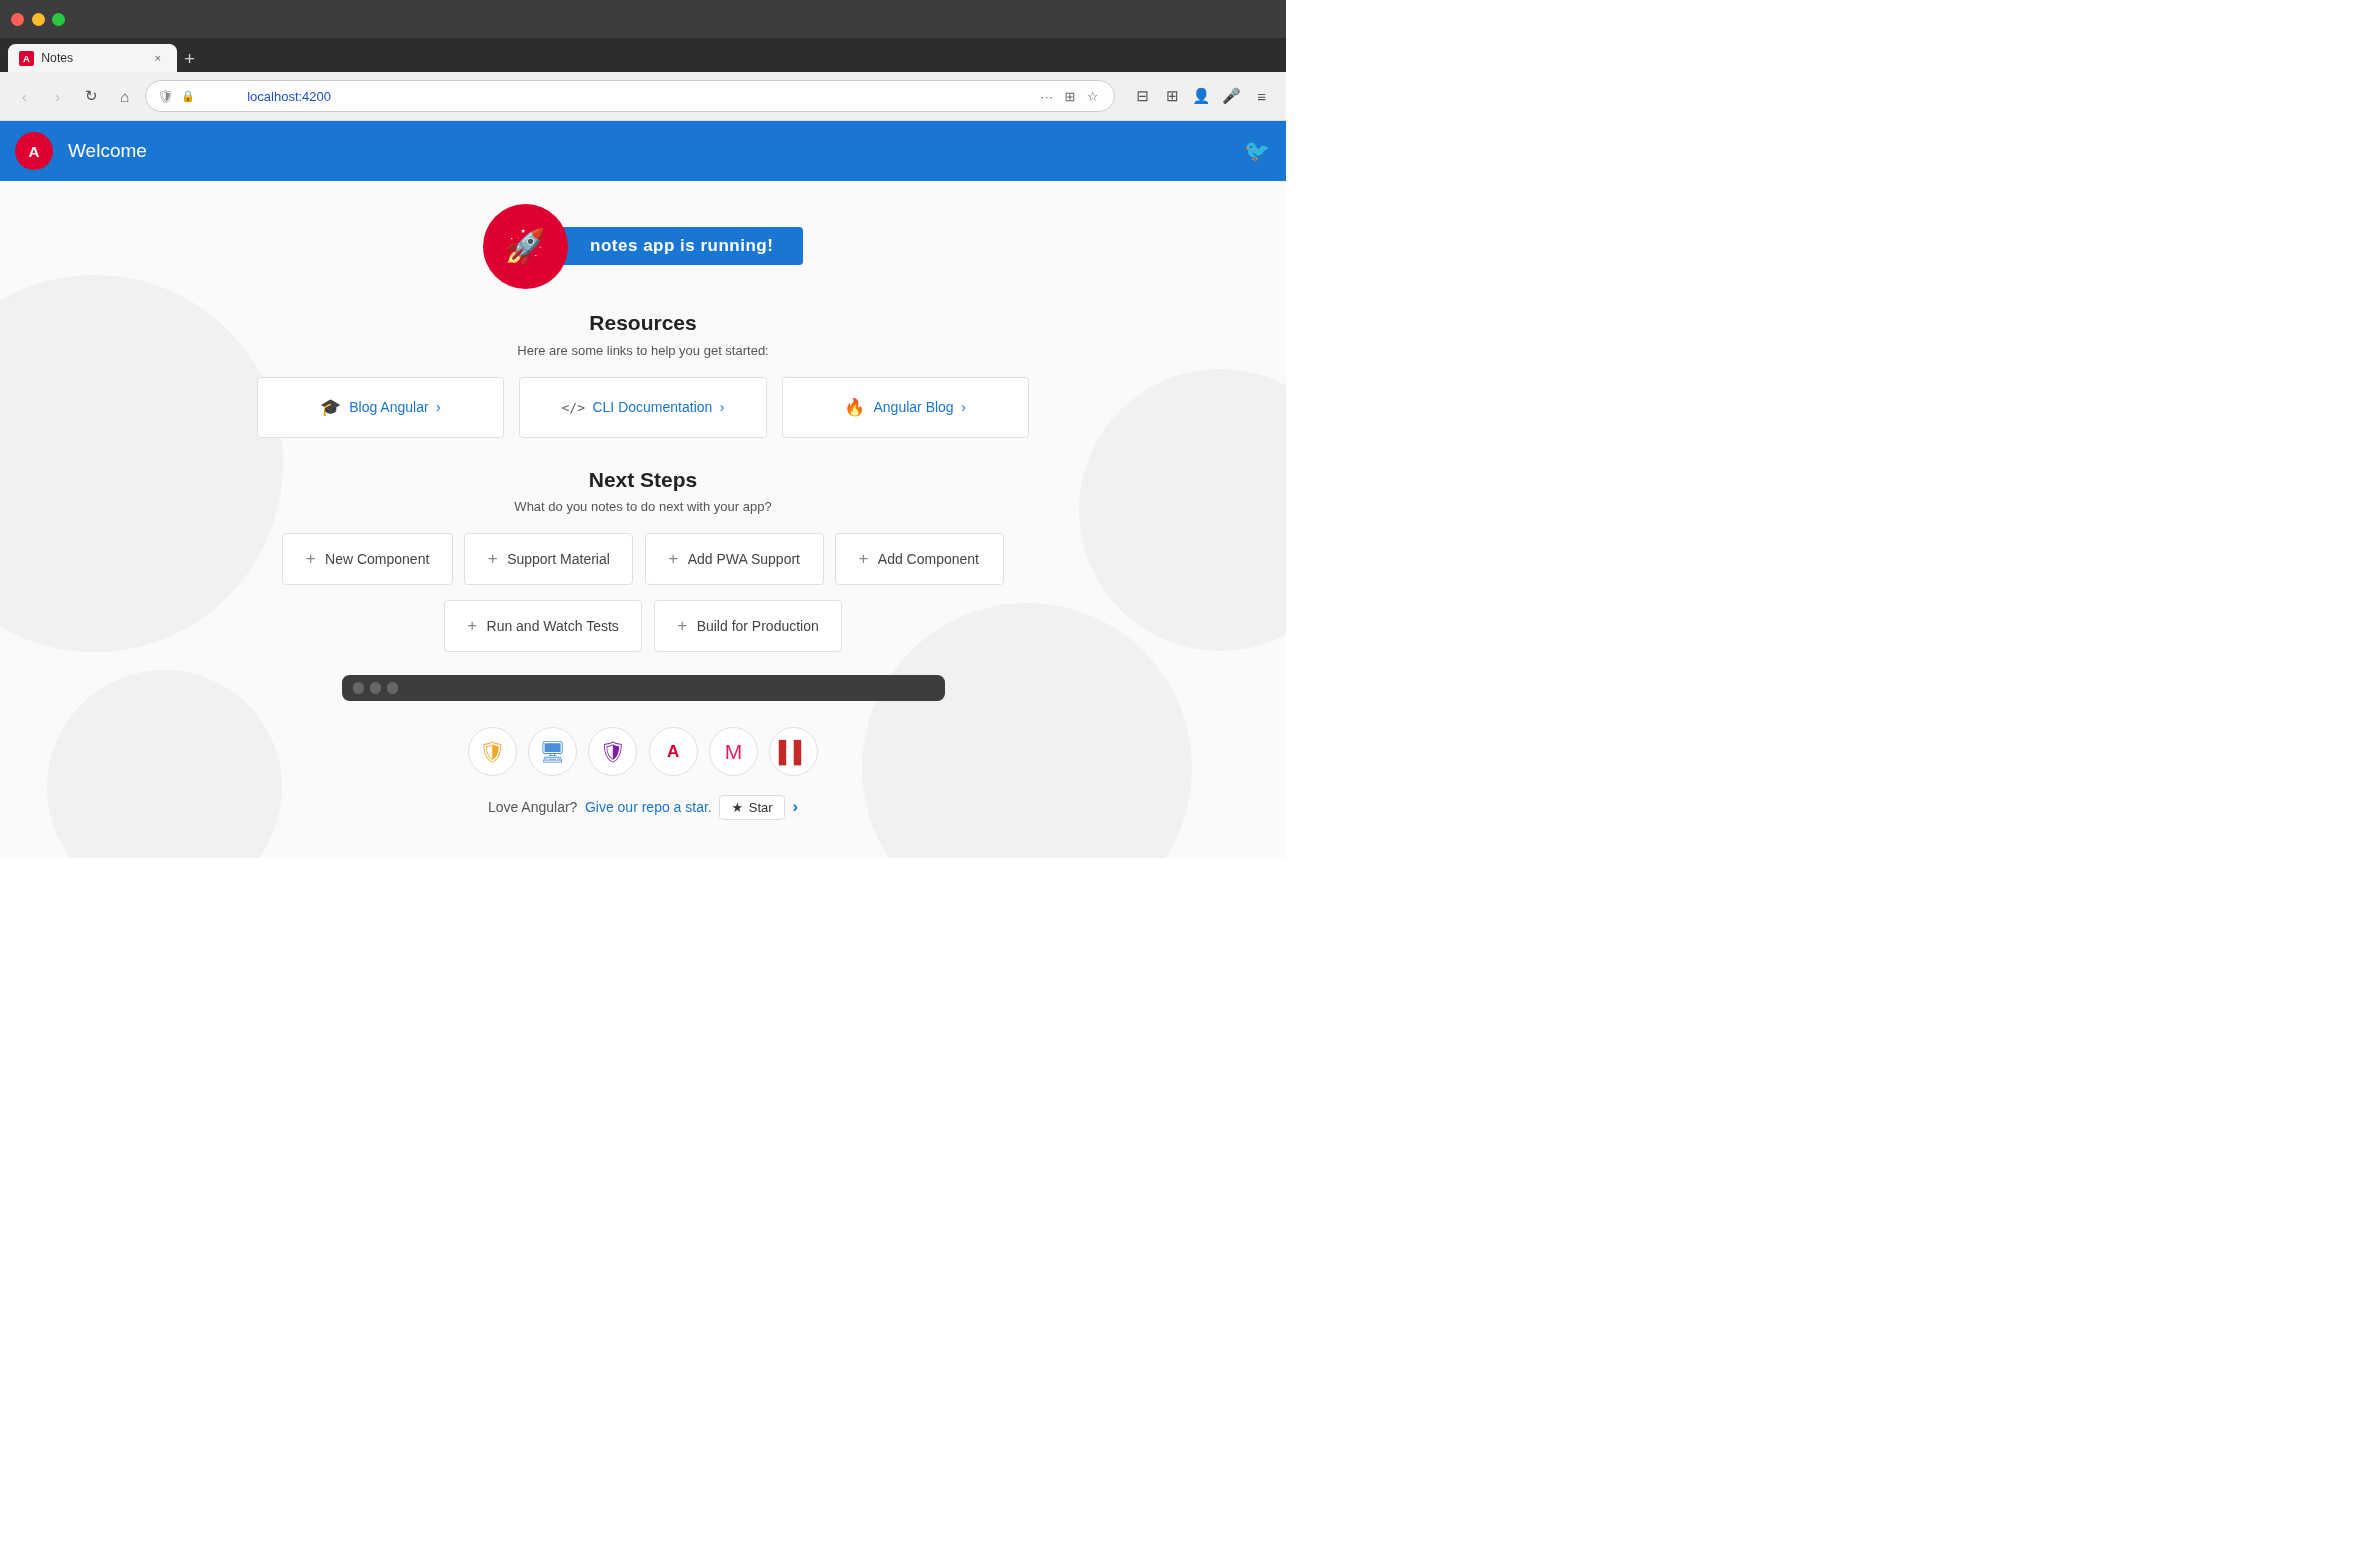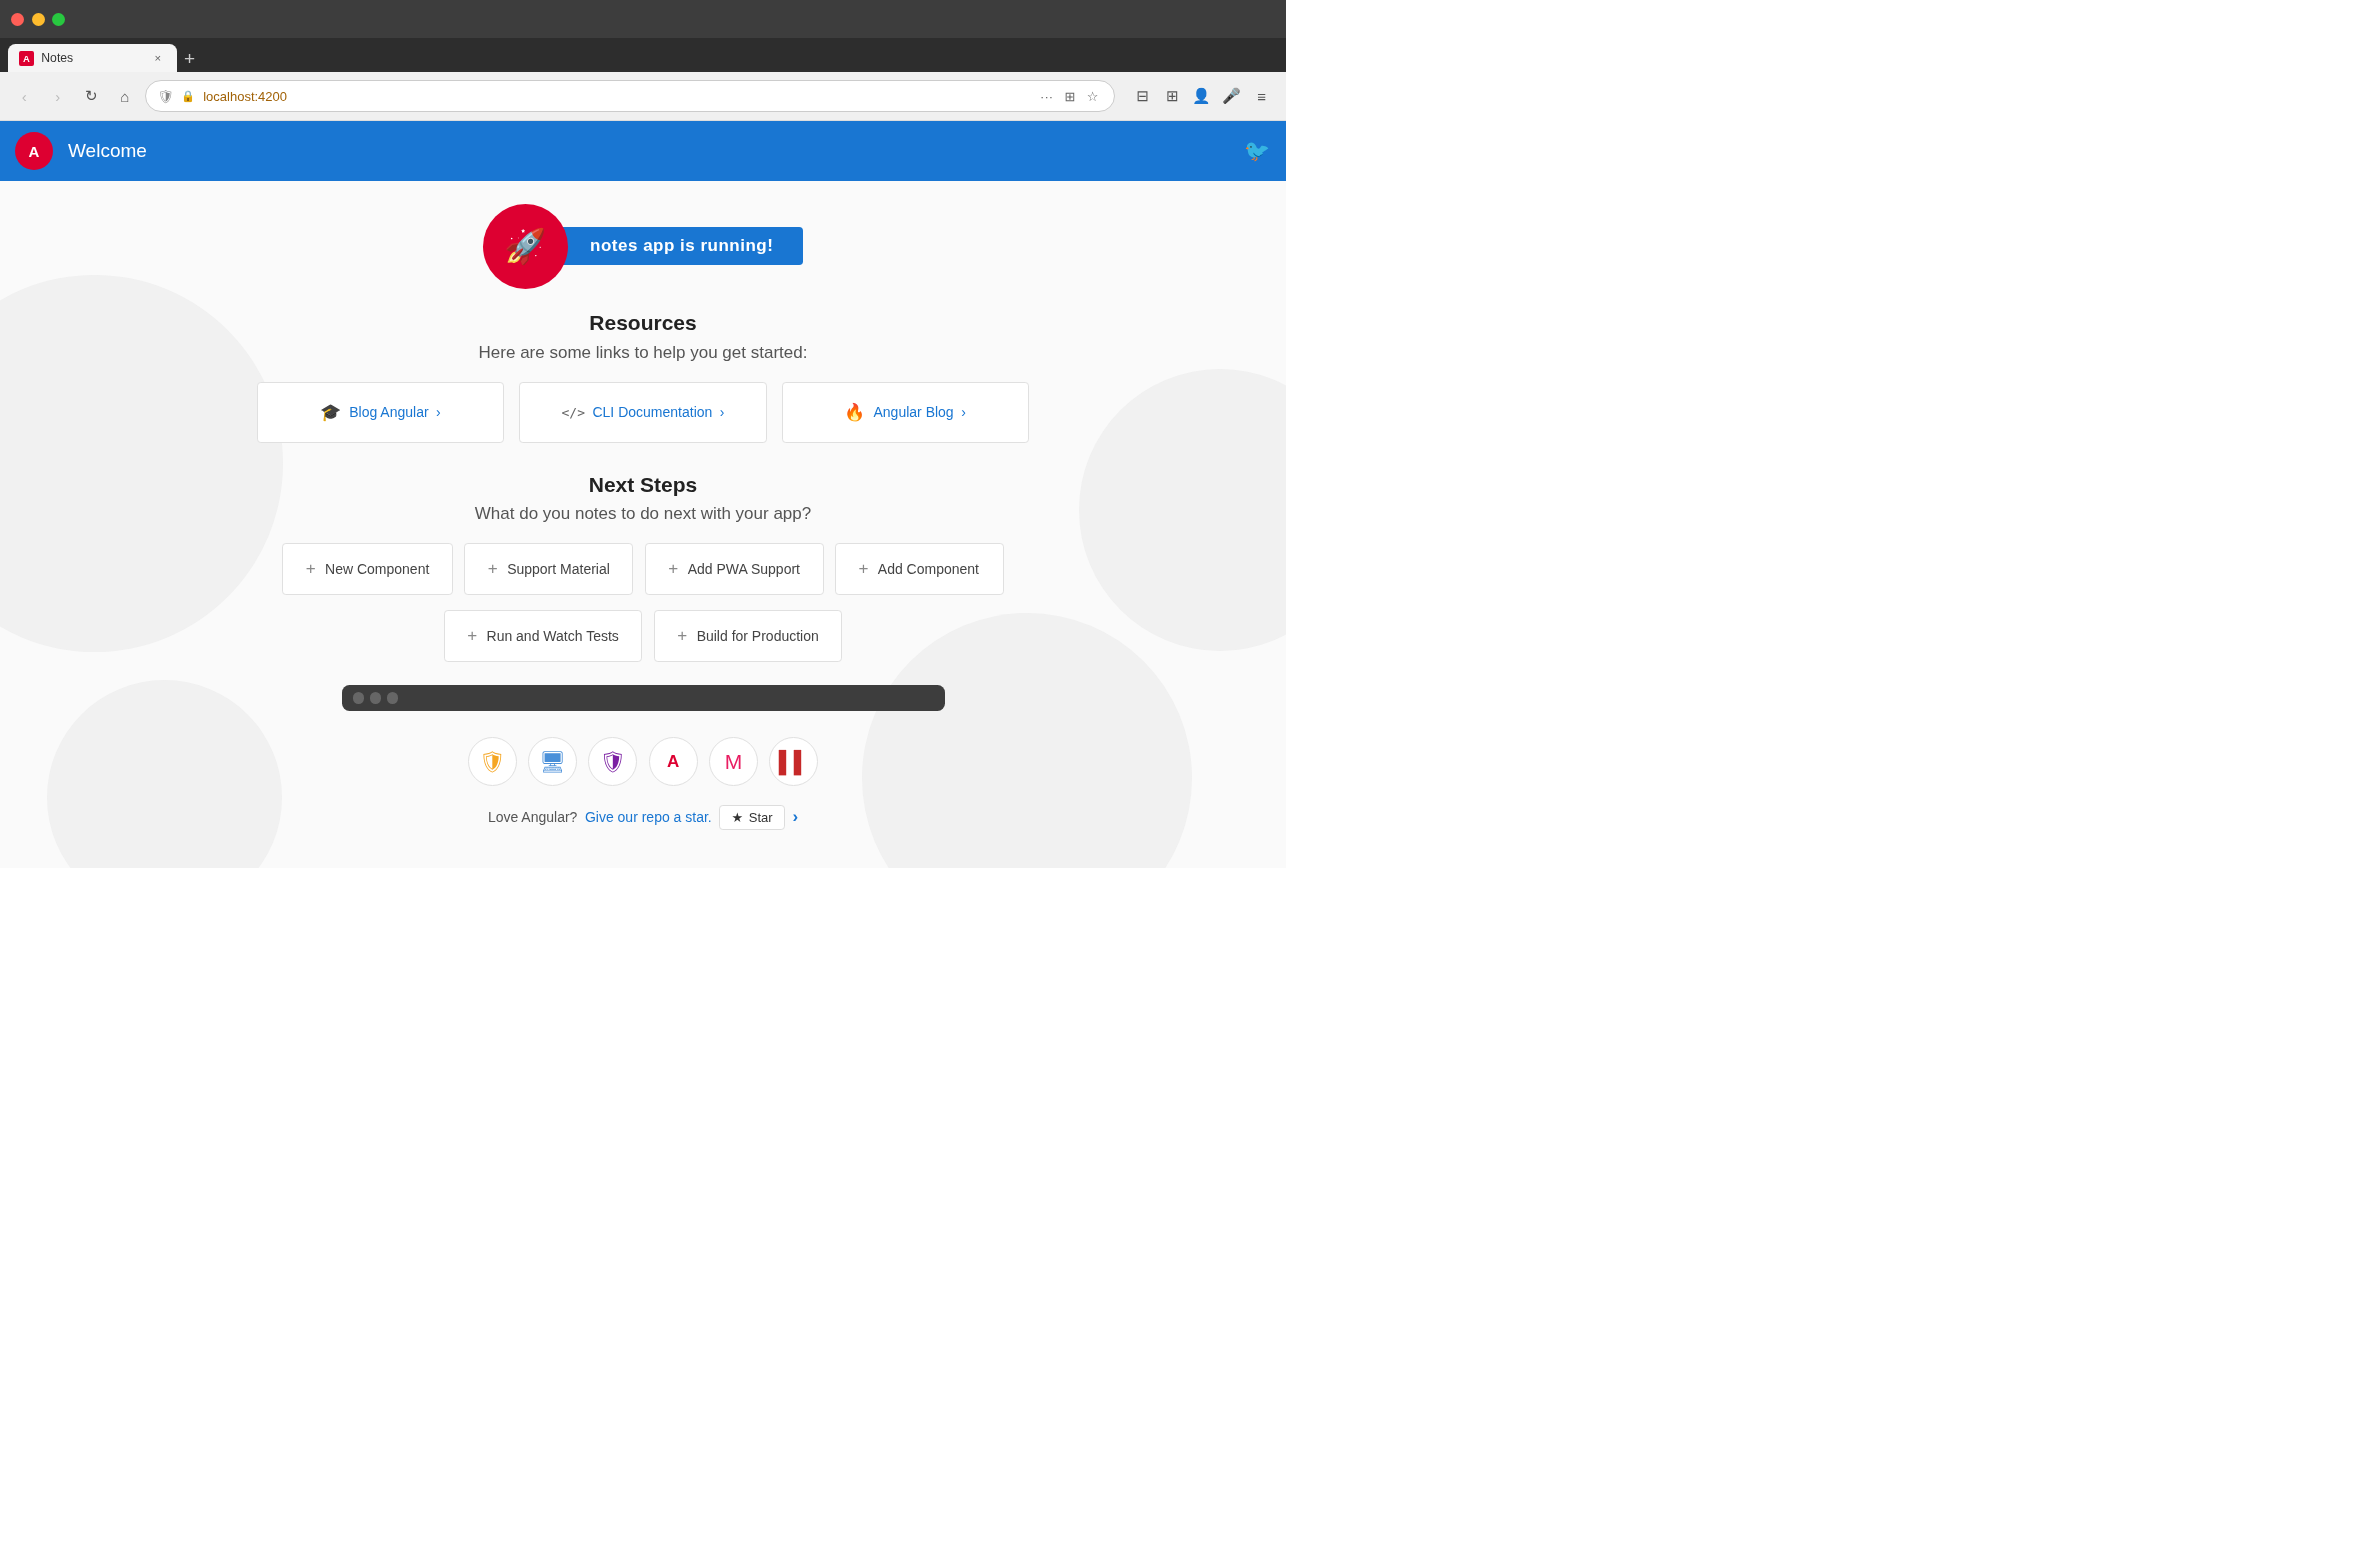--- a/index.html
+++ b/index.html
@@ -88,21 +88,21 @@
       background: white;
       display: flex;
       align-items: center;
       padding: 0 11.3px;
       gap: 7.5px;
       font-size: 13px;
       color: #333;
     }
     .address-bar-shield { color: #888; font-size: 13px; }
     .address-bar-lock { color: #888; font-size: 11.3px; }
-    .address-text { flex: 1; color: #a16207; }
+    .address-text { flex: 1; color: #1d4ed8; margin-left: 44px; }
     .address-bar-actions { display: flex; gap: 3.8px; align-items: center; }
     .addr-icon-btn { background: none; border: none; cursor: pointer; color: #666; font-size: 13px; padding: 1.9px 3.8px; }
     .toolbar-right { display: flex; align-items: center; gap: 3.8px; margin-left: 7.5px; }
     .toolbar-icon-btn { background: none; border: none; cursor: pointer; color: #555; font-size: 15px; width: 26px; height: 26px; display: flex; align-items: center; justify-content: center; border-radius: 50%; }
 
     
     .app-navbar {
       background: #1976d2;
       height: 60px;
       display: flex;
@@ -182,21 +182,21 @@
 
     
     .section-title {
       font-size: 21px;
       font-weight: 700;
       color: #222;
       margin-bottom: 7.5px;
       text-align: center;
     }
     .section-subtitle {
-      font-size: 17px;
+      font-size: 13px;
       color: #555;
       margin-bottom: 19px;
       text-align: right;
     }
 
     .resource-cards {
       display: flex;
       gap: 15px;
       margin-bottom: 30px;
       width: 100%;

